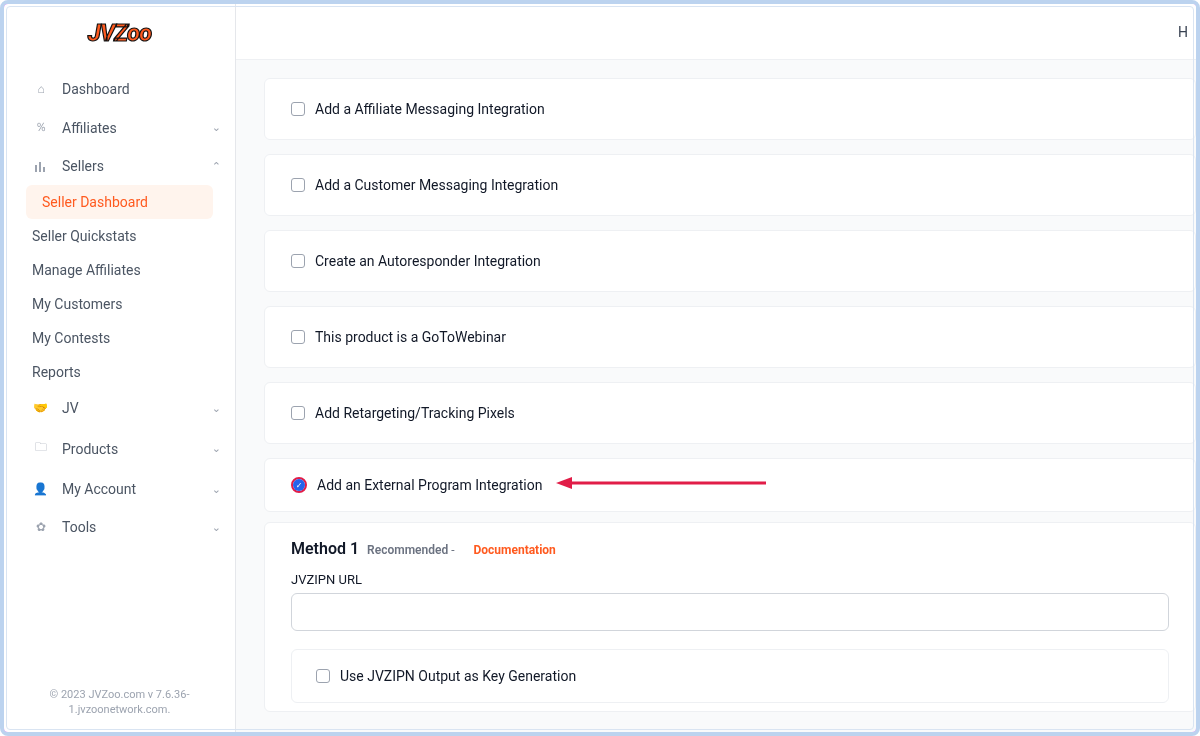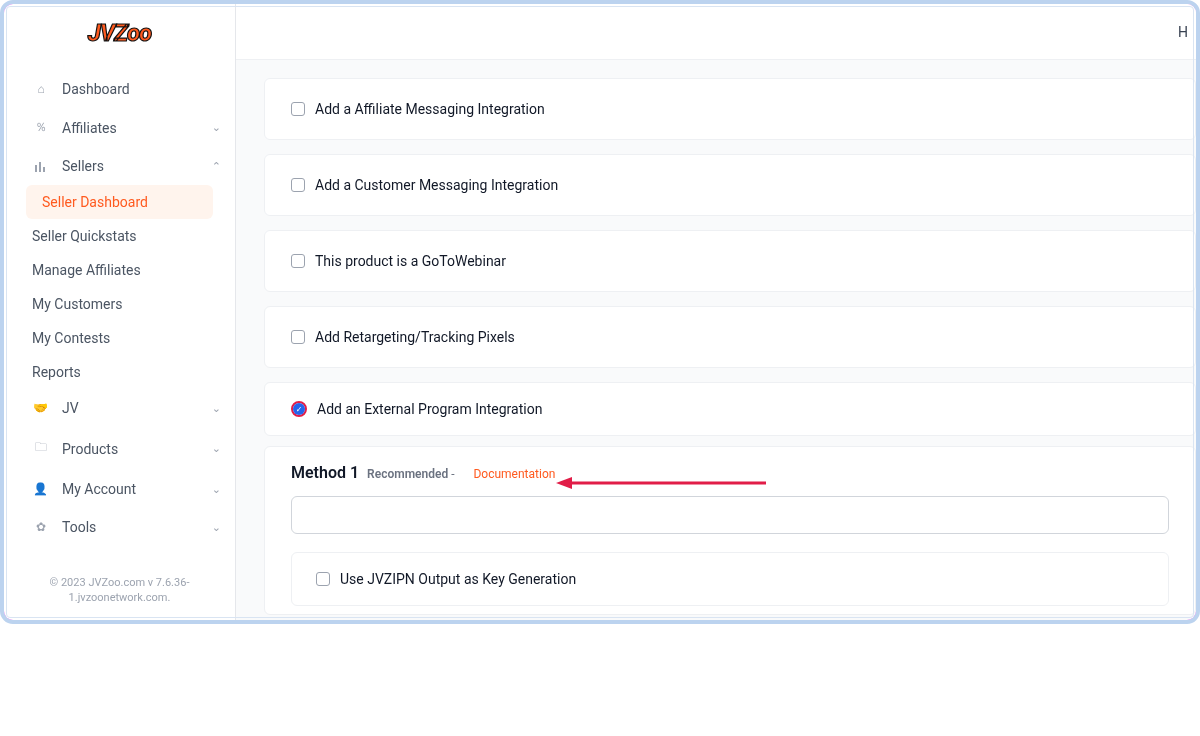--- a/index.html
+++ b/index.html
@@ -4,23 +4,23 @@
 <style>
 * { box-sizing: border-box; margin: 0; padding: 0; }
 body {
   font-family: -apple-system, BlinkMacSystemFont, "Segoe UI", Roboto, Helvetica, Arial, sans-serif;
   overflow: hidden;
   color: #111827;
   background: #ffffff;
 }
 .outer-frame {
   width: 1200px;
-  height: 624px;
+  height: 736px;
   border: 4px solid #bcd3ef;
-  border-radius: 13px;
+  border-radius: 8px;
   position: relative;
   overflow: hidden;
   background: #d946ef;
 }
 .inner-border {
   position: absolute;
   top: 2px; left: 2px; right: 2px; bottom: 2px;
   border: 1px solid #d9e4f2;
   border-radius: 4px;
   pointer-events: none;
@@ -209,21 +209,21 @@
 }
 .method-head .m1 {
   font-size: 16px;
   font-weight: 600;
 }
 .method-head .rec-wrap {
   font-size: 12px;
 }
 .rec-wrap .rec-label { color: #6b7280; font-weight: 600; }
 .rec-wrap .dash { color: #6b7280; }
-.rec-wrap .doc { color: #ff5a1f; font-weight: 400; padding-left: 16px; }
+.rec-wrap .doc { color: #ff5a1f; font-weight: 700; padding-left: 16px; }
 .form-label {
   font-size: 13px;
   color: #111827;
   margin-bottom: 6px;
   margin-top: 8px;
 }
 .input {
   width: 100%;
   height: 38px;
   border: 1px solid #d1d5db;
@@ -336,20 +336,26 @@
           </div>
         </div>
 
         <div class="card">
           <div class="chk-row">
             <span class="chk"></span>
             <span>Add a Customer Messaging Integration</span>
           </div>
         </div>
 
+        <div class="card">
+          <div class="chk-row">
+            <span class="chk"></span>
+            <span>Create an Autoresponder Integration</span>
+          </div>
+        </div>
 
         <div class="card">
           <div class="chk-row">
             <span class="chk"></span>
             <span>This product is a GoToWebinar</span>
           </div>
         </div>
 
         <div class="card">
           <div class="chk-row">
@@ -368,20 +374,21 @@
         </div>
 
         <div class="method-card">
           <div class="method-head">
             <span class="m1">Method 1</span>
             <span class="rec-wrap">
               <span class="rec-label">Recommended</span><span class="dash"> - </span><span class="doc">Documentation</span>
             </span>
           </div>
 
+          <div class="form-label">JVZIPN URL</div>
           <input class="input" type="text" value="" style="">
 
           <div class="nested-card">
             <div class="chk-row">
               <span class="chk"></span>
               <span>Use JVZIPN Output as Key Generation</span>
             </div>
           </div>
 
           

